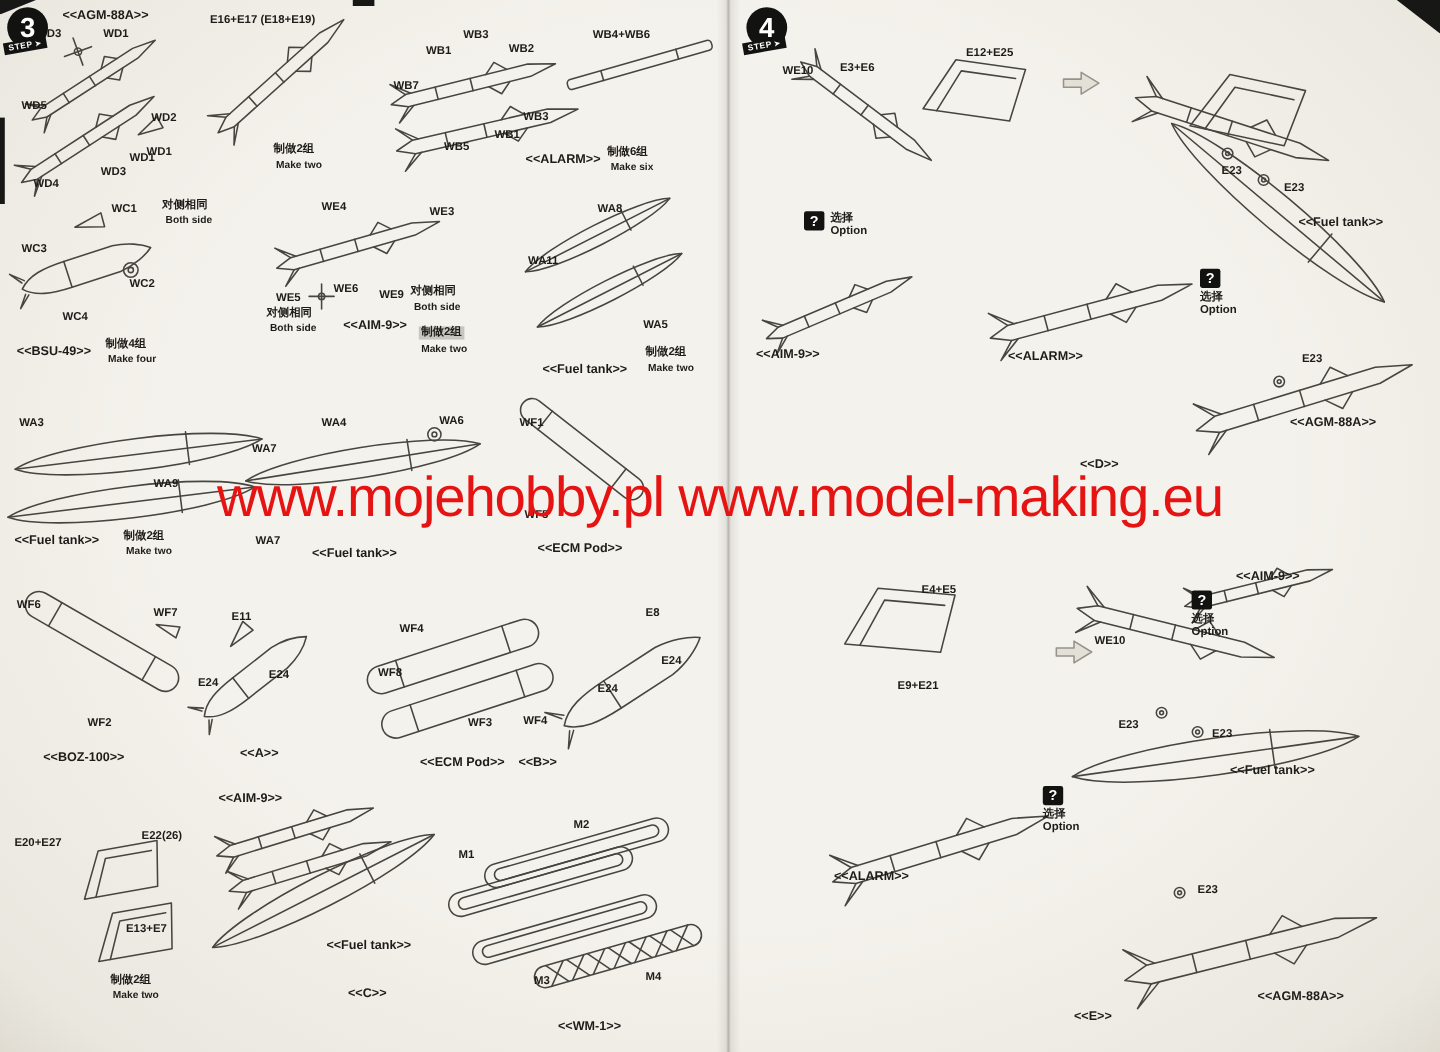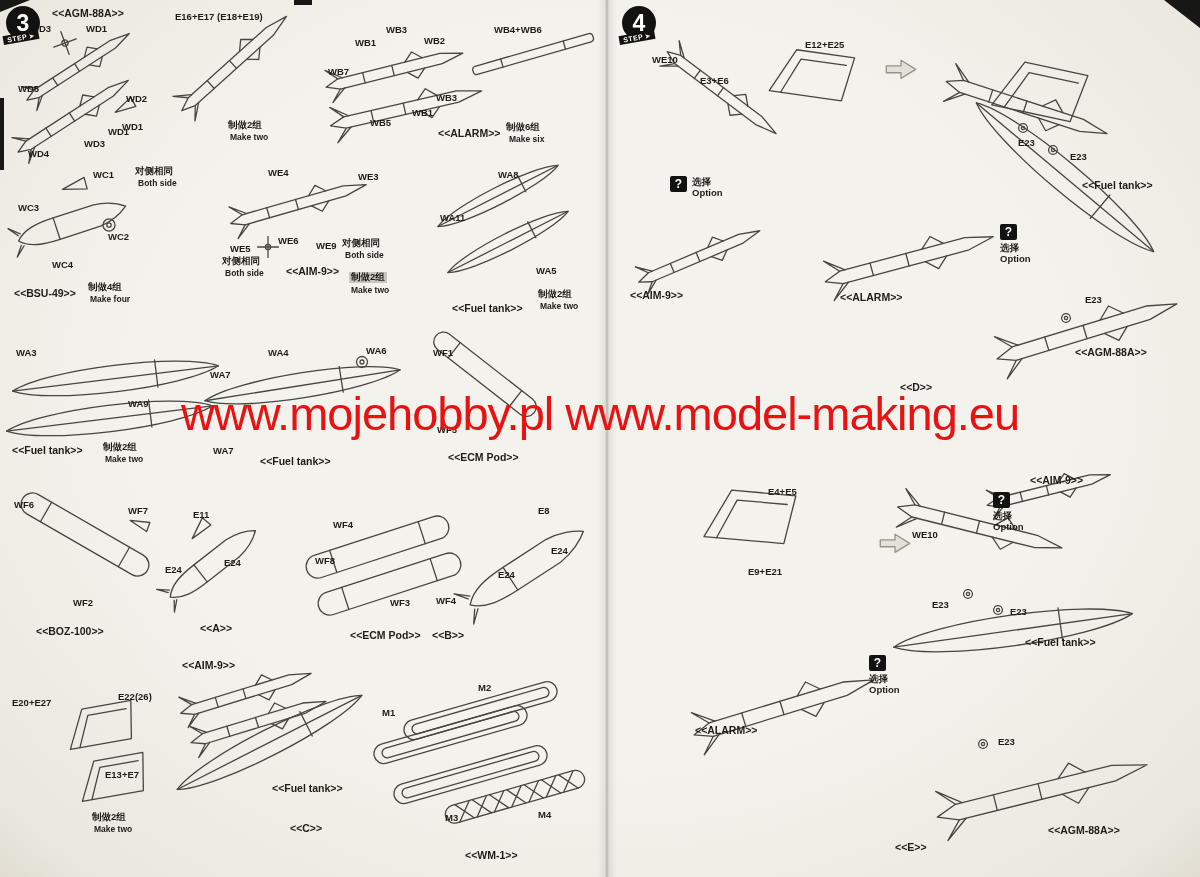--- a/index.html
+++ b/index.html
@@ -189,21 +189,21 @@
     <span class="lbl cjk" style="left: 92px; top: 812px;">制做2组</span>
     <span class="lbl make" style="left: 94px; top: 825px;">Make two</span>
     <span class="lbl head" style="left: 272px; top: 783px;">&lt;&lt;Fuel tank&gt;&gt;</span>
     <span class="lbl head" style="left: 290px; top: 823px;">&lt;&lt;C&gt;&gt;</span>
     <span class="lbl part" style="left: 478px; top: 683px;">M2</span>
     <span class="lbl part" style="left: 382px; top: 708px;">M1</span>
     <span class="lbl part" style="left: 445px; top: 813px;">M3</span>
     <span class="lbl part" style="left: 538px; top: 810px;">M4</span>
     <span class="lbl head" style="left: 465px; top: 850px;">&lt;&lt;WM-1&gt;&gt;</span>
     <span class="lbl part" style="left: 652px; top: 55px;">WE10</span>
-    <span class="lbl part" style="left: 700px; top: 52px; margin-top: 24px;">E3+E6</span>
+    <span class="lbl part" style="left: 700px; top: 52px;">E3+E6</span>
     <span class="lbl part" style="left: 805px; top: 40px;">E12+E25</span>
     <span class="lbl head" style="left: 630px; top: 290px;">&lt;&lt;AIM-9&gt;&gt;</span>
     <span class="lbl part" style="left: 1018px; top: 138px;">E23</span>
     <span class="lbl part" style="left: 1070px; top: 152px;">E23</span>
     <span class="lbl head" style="left: 1082px; top: 180px;">&lt;&lt;Fuel tank&gt;&gt;</span>
     <span class="lbl head" style="left: 840px; top: 292px;">&lt;&lt;ALARM&gt;&gt;</span>
     <span class="lbl part" style="left: 1085px; top: 295px;">E23</span>
     <span class="lbl head" style="left: 1075px; top: 347px;">&lt;&lt;AGM-88A&gt;&gt;</span>
     <span class="lbl head" style="left: 900px; top: 382px;">&lt;&lt;D&gt;&gt;</span>
     <span class="lbl part" style="left: 768px; top: 487px;">E4+E5</span>

